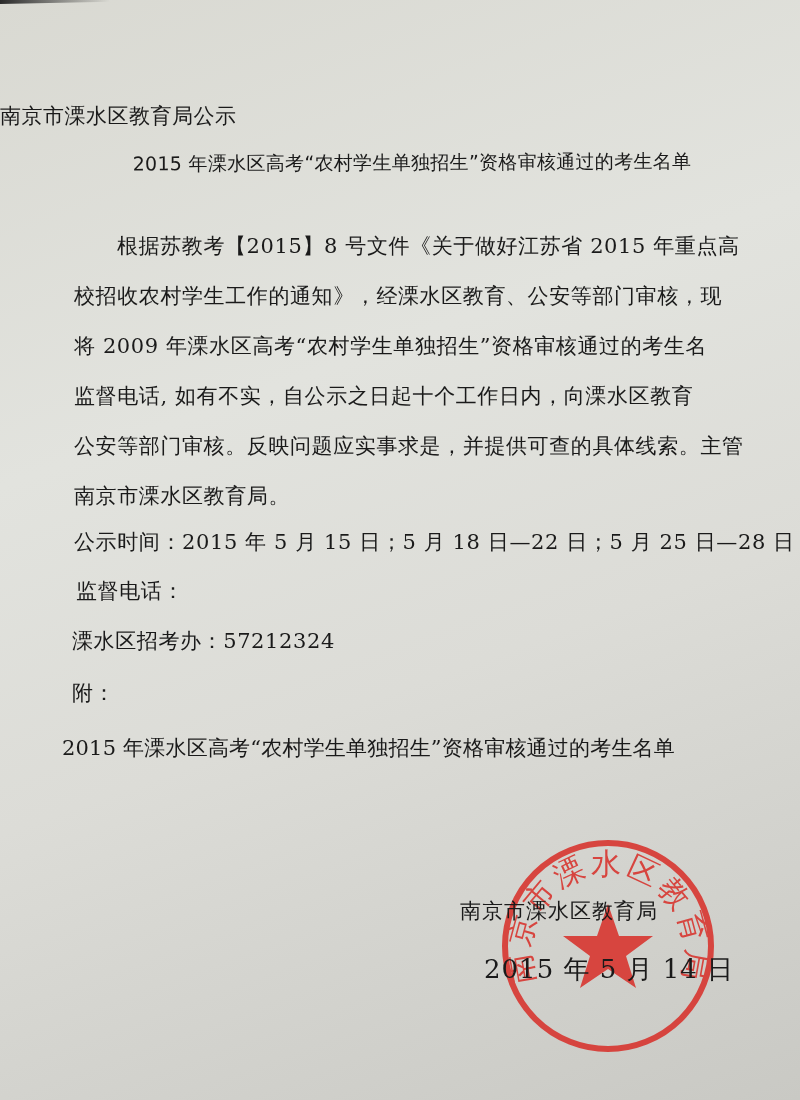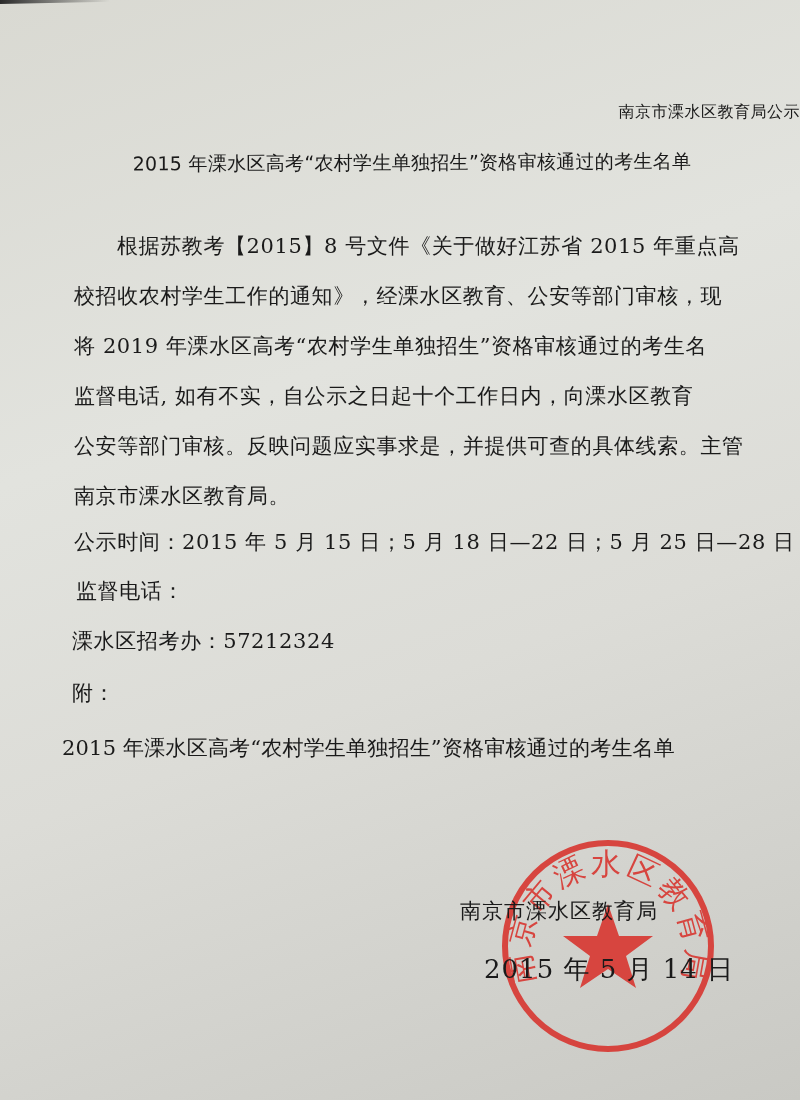--- a/index.html
+++ b/index.html
@@ -8,23 +8,23 @@
       background: linear-gradient(160deg, #d9d9d2 0%, #e2e3de 35%, #dcdcd7 60%, #c9c9c4 100%);
       font-family: "DejaVu Serif", "Liberation Serif", serif;
       color: #1a1a1a;
     }
     .edge-shadow {
       position: absolute; left: 0; top: 0; width: 110px; height: 4px;
       background: linear-gradient(90deg, #2a2a2a, rgba(40,40,40,0));
       transform: skewY(-1.2deg); transform-origin: left top;
     }
     .title1 {
-      position: absolute; top: 102px; left: 0; width: 800px; text-align: right;
+      position: absolute; top: 102px; left: 0; width: 800px; text-align: left;
       font-family: "DejaVu Sans", "Liberation Sans", sans-serif;
-      font-size: 16px; letter-spacing: 0.5px;
+      font-size: 21px; letter-spacing: 0.5px;
     }
     .title2 {
       position: absolute; top: 150px; left: 52px; width: 720px; text-align: center;
       font-family: "DejaVu Sans", "Liberation Sans", sans-serif;
       font-size: 19px; letter-spacing: 0.3px; transform: rotate(-0.3deg);
     }
     .body-line {
       position: absolute; left: 74px; font-size: 21px; white-space: nowrap; letter-spacing: 0.6px;
     }
     .indent { left: 117px; }
@@ -43,21 +43,21 @@
 </head>
 <body>
 
 <div class="edge-shadow"></div>
 
 <div class="title1">南京市溧水区教育局公示</div>
 <div class="title2">2015 年溧水区高考“农村学生单独招生”资格审核通过的考生名单</div>
 
 <div class="body-line indent" style="top:232px">根据苏教考【2015】8 号文件《关于做好江苏省 2015 年重点高</div>
 <div class="body-line" style="top:282px">校招收农村学生工作的通知》，经溧水区教育、公安等部门审核，现</div>
-<div class="body-line" style="top:332px">将 2019 年溧水区高考“农村学生单独招生”资格审核通过的考生名</div>
+<div class="body-line" style="top:332px">将 2009 年溧水区高考“农村学生单独招生”资格审核通过的考生名</div>
 <div class="body-line" style="top:382px">监督电话, 如有不实，自公示之日起十个工作日内，向溧水区教育</div>
 <div class="body-line" style="top:432px">公安等部门审核。反映问题应实事求是，并提供可查的具体线索。主管</div>
 <div class="body-line" style="top:482px">南京市溧水区教育局。</div>
 
 <div class="body-line" style="top:528px">公示时间：2015 年 5 月 15 日；5 月 18 日—22 日；5 月 25 日—28 日</div>
 <div class="body-line" style="top:577px; left:76px">监督电话：</div>
 <div class="body-line" style="top:627px; left:72px">溧水区招考办：57212324</div>
 <div class="body-line" style="top:679px; left:72px">附：</div>
 <div class="body-line" style="top:734px; left:62px; letter-spacing:0.2px">2015 年溧水区高考“农村学生单独招生”资格审核通过的考生名单</div>
 

